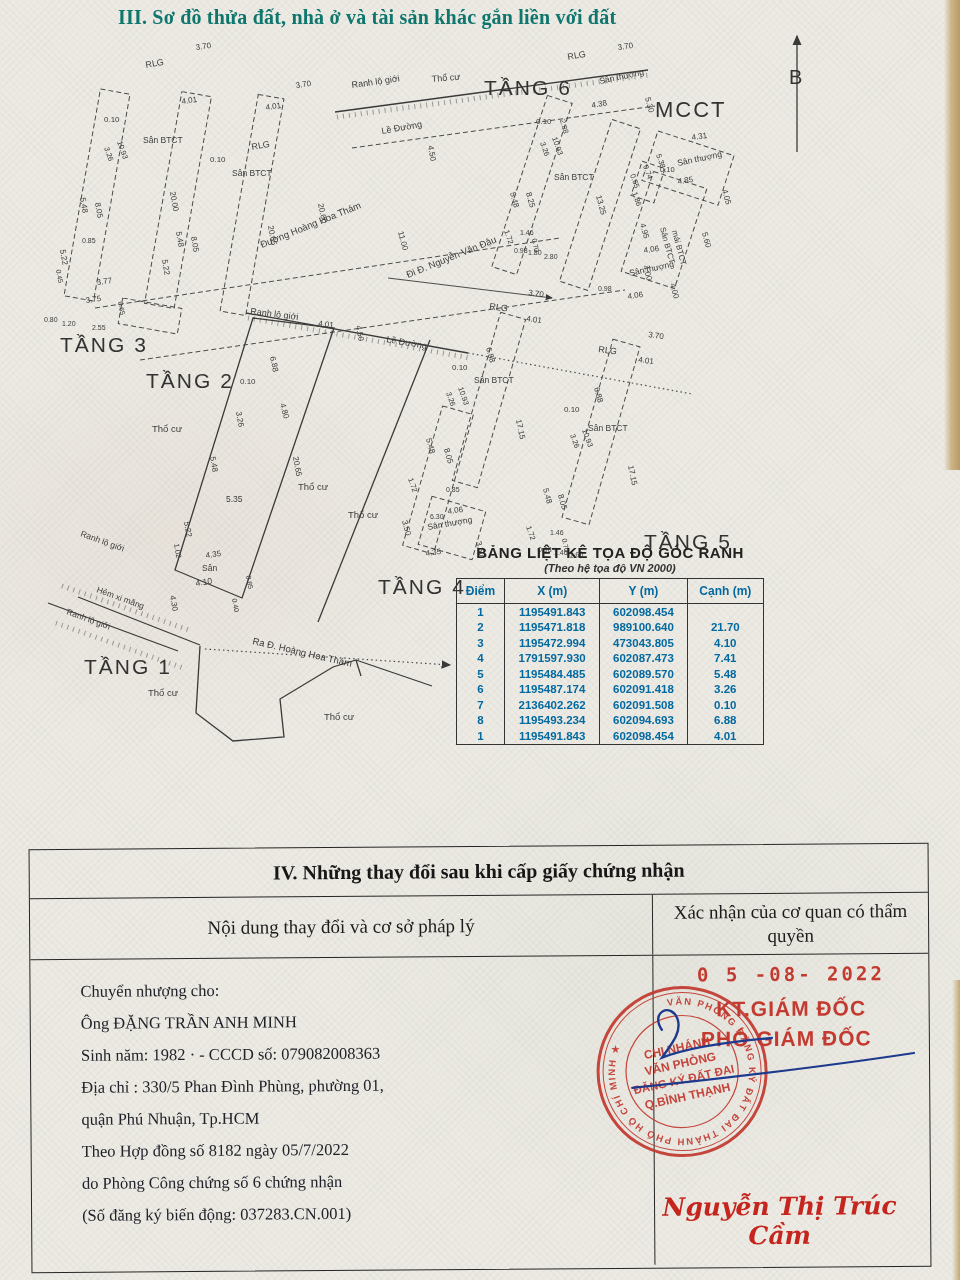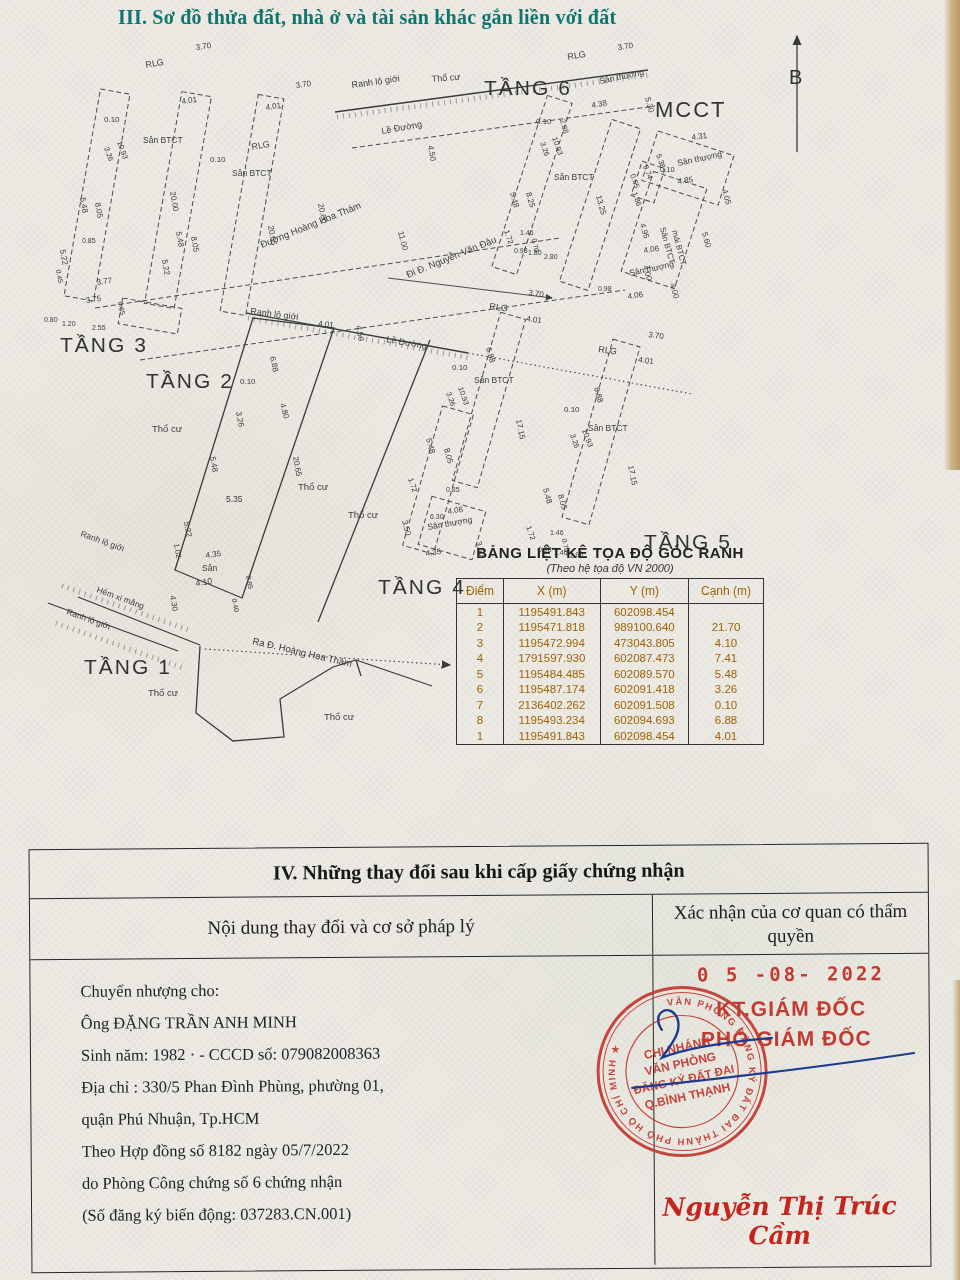--- a/index.html
+++ b/index.html
@@ -27,24 +27,24 @@
   .p-solid{fill:none;stroke:#3a3a3a;stroke-width:1.3;}
   .p-thin{fill:none;stroke:#3a3a3a;stroke-width:.9;}
   .p-dash{fill:none;stroke:#4a4a4a;stroke-width:1;stroke-dasharray:5 3;}
   .p-dot{fill:none;stroke:#4a4a4a;stroke-width:1.2;stroke-dasharray:1.5 3;}
   .p-hatch{fill:none;stroke:#4a4a4a;stroke-width:5;stroke-dasharray:1 5;opacity:.5;}
 
   
   .coord{position:absolute;left:456px;top:544px;width:308px;z-index:3;
          font-family:"Liberation Sans",sans-serif;}
   .coord .t{font-size:15px;font-weight:bold;text-align:center;letter-spacing:.5px;color:#222;}
-  .coord .st{font-size:11px;font-style:italic;text-align:center;margin-top:1px;color:#333;}
+  .coord .st{font-size:11px;font-style:italic;text-align:center;margin-top:1px;color:#333;font-weight:bold;}
   .coord table{border-collapse:collapse;margin-top:4px;width:100%;}
-  .coord th,.coord td{border-left:1.4px solid #333;font-weight:normal;
-        font-size:11.5px;color:#a16207;padding:0 4px;}
+  .coord th,.coord td{border-left:1.4px solid #333;font-weight:bold;
+        font-size:11.5px;color:#0369a1;padding:0 4px;}
   .coord th:first-child,.coord td:first-child{border-left:none;}
   .coord table{border:1.6px solid #333;}
   .coord thead th{border-bottom:1.4px solid #333;height:24px;font-size:12px;}
   .coord tbody td{height:15.5px;text-align:center;}
   .coord tbody td:nth-child(2),.coord tbody td:nth-child(3){text-align:center;}
 
   
   .legend{position:absolute;left:46px;top:758px;z-index:3;}
   .legend .row{display:flex;align-items:center;margin-bottom:8px;}
   .sw{width:40px;height:22px;border:1.6px solid #2f2f2f;margin-right:16px;background:transparent;}

